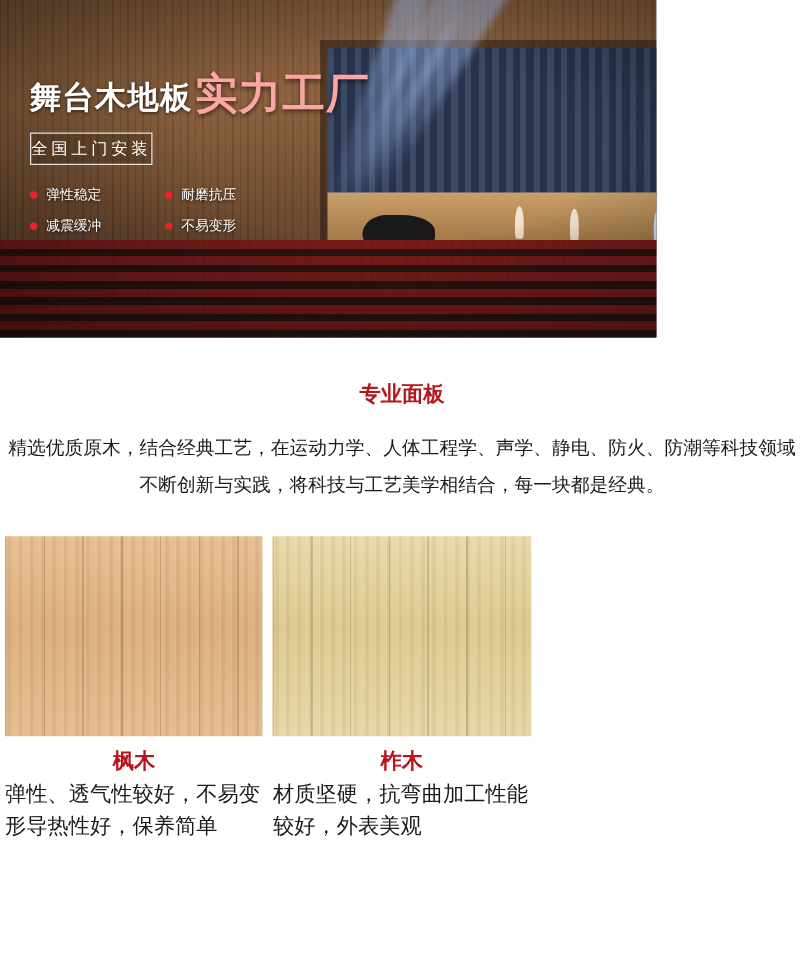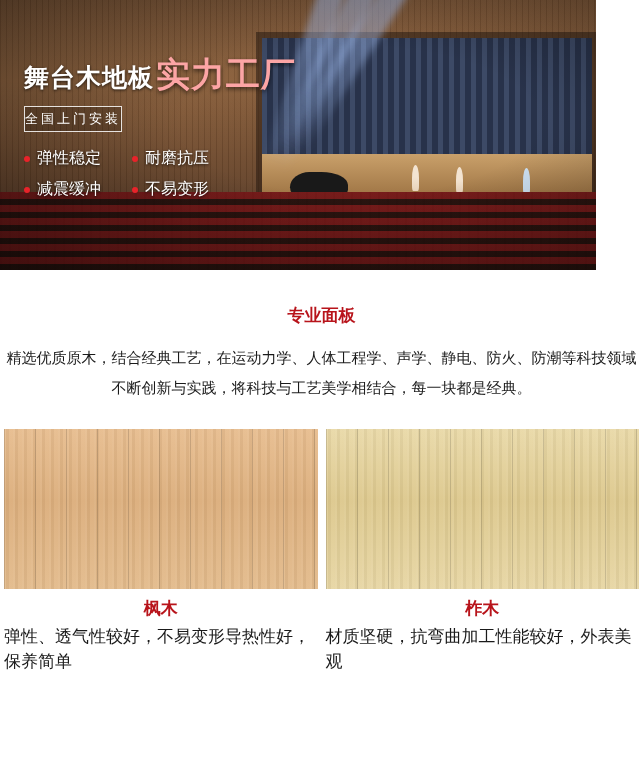--- a/index.html
+++ b/index.html
@@ -11,21 +11,21 @@
     width: 643px;
     height: 769px;
     font-family: "DejaVu Sans", "Liberation Sans", sans-serif;
     color: #222;
     overflow: hidden;
   }
 
   
   .hero {
     position: relative;
-    width: 596px;
+    width: 525px;
     height: 270px;
     overflow: hidden;
     background: #3a2a20;
   }
   
   .hero-wall {
     position: absolute;
     left: 0; top: 0;
     width: 643px; height: 270px;
     background:
@@ -162,21 +162,21 @@
   .hero-feats {
     margin-top: 16px;
     display: grid;
     grid-template-columns: 108px 108px;
     grid-row-gap: 10px;
   }
   .feat {
     display: flex;
     align-items: center;
     color: #ffffff;
-    font-size: 16px;
+    font-size: 11px;
     text-shadow: 0 1px 3px rgba(0,0,0,.8);
   }
   .feat-dot {
     width: 6px; height: 6px;
     background: #e8232a;
     border-radius: 50%;
     margin-right: 7px;
     flex: none;
   }
 
@@ -193,21 +193,21 @@
     text-align: center;
     font-size: 15px;
     line-height: 30px;
     color: #1a1a1a;
   }
 
   
   .wood-grid {
     margin-top: 26px;
     display: grid;
-    grid-template-columns: repeat(2, 1fr);
+    grid-template-columns: repeat(3, 1fr);
     column-gap: 8px;
     padding: 0 4px;
   }
   .wood-card { width: 100%; }
   .wood-swatch {
     height: 160px;
     width: 100%;
     position: relative;
     overflow: hidden;
   }

